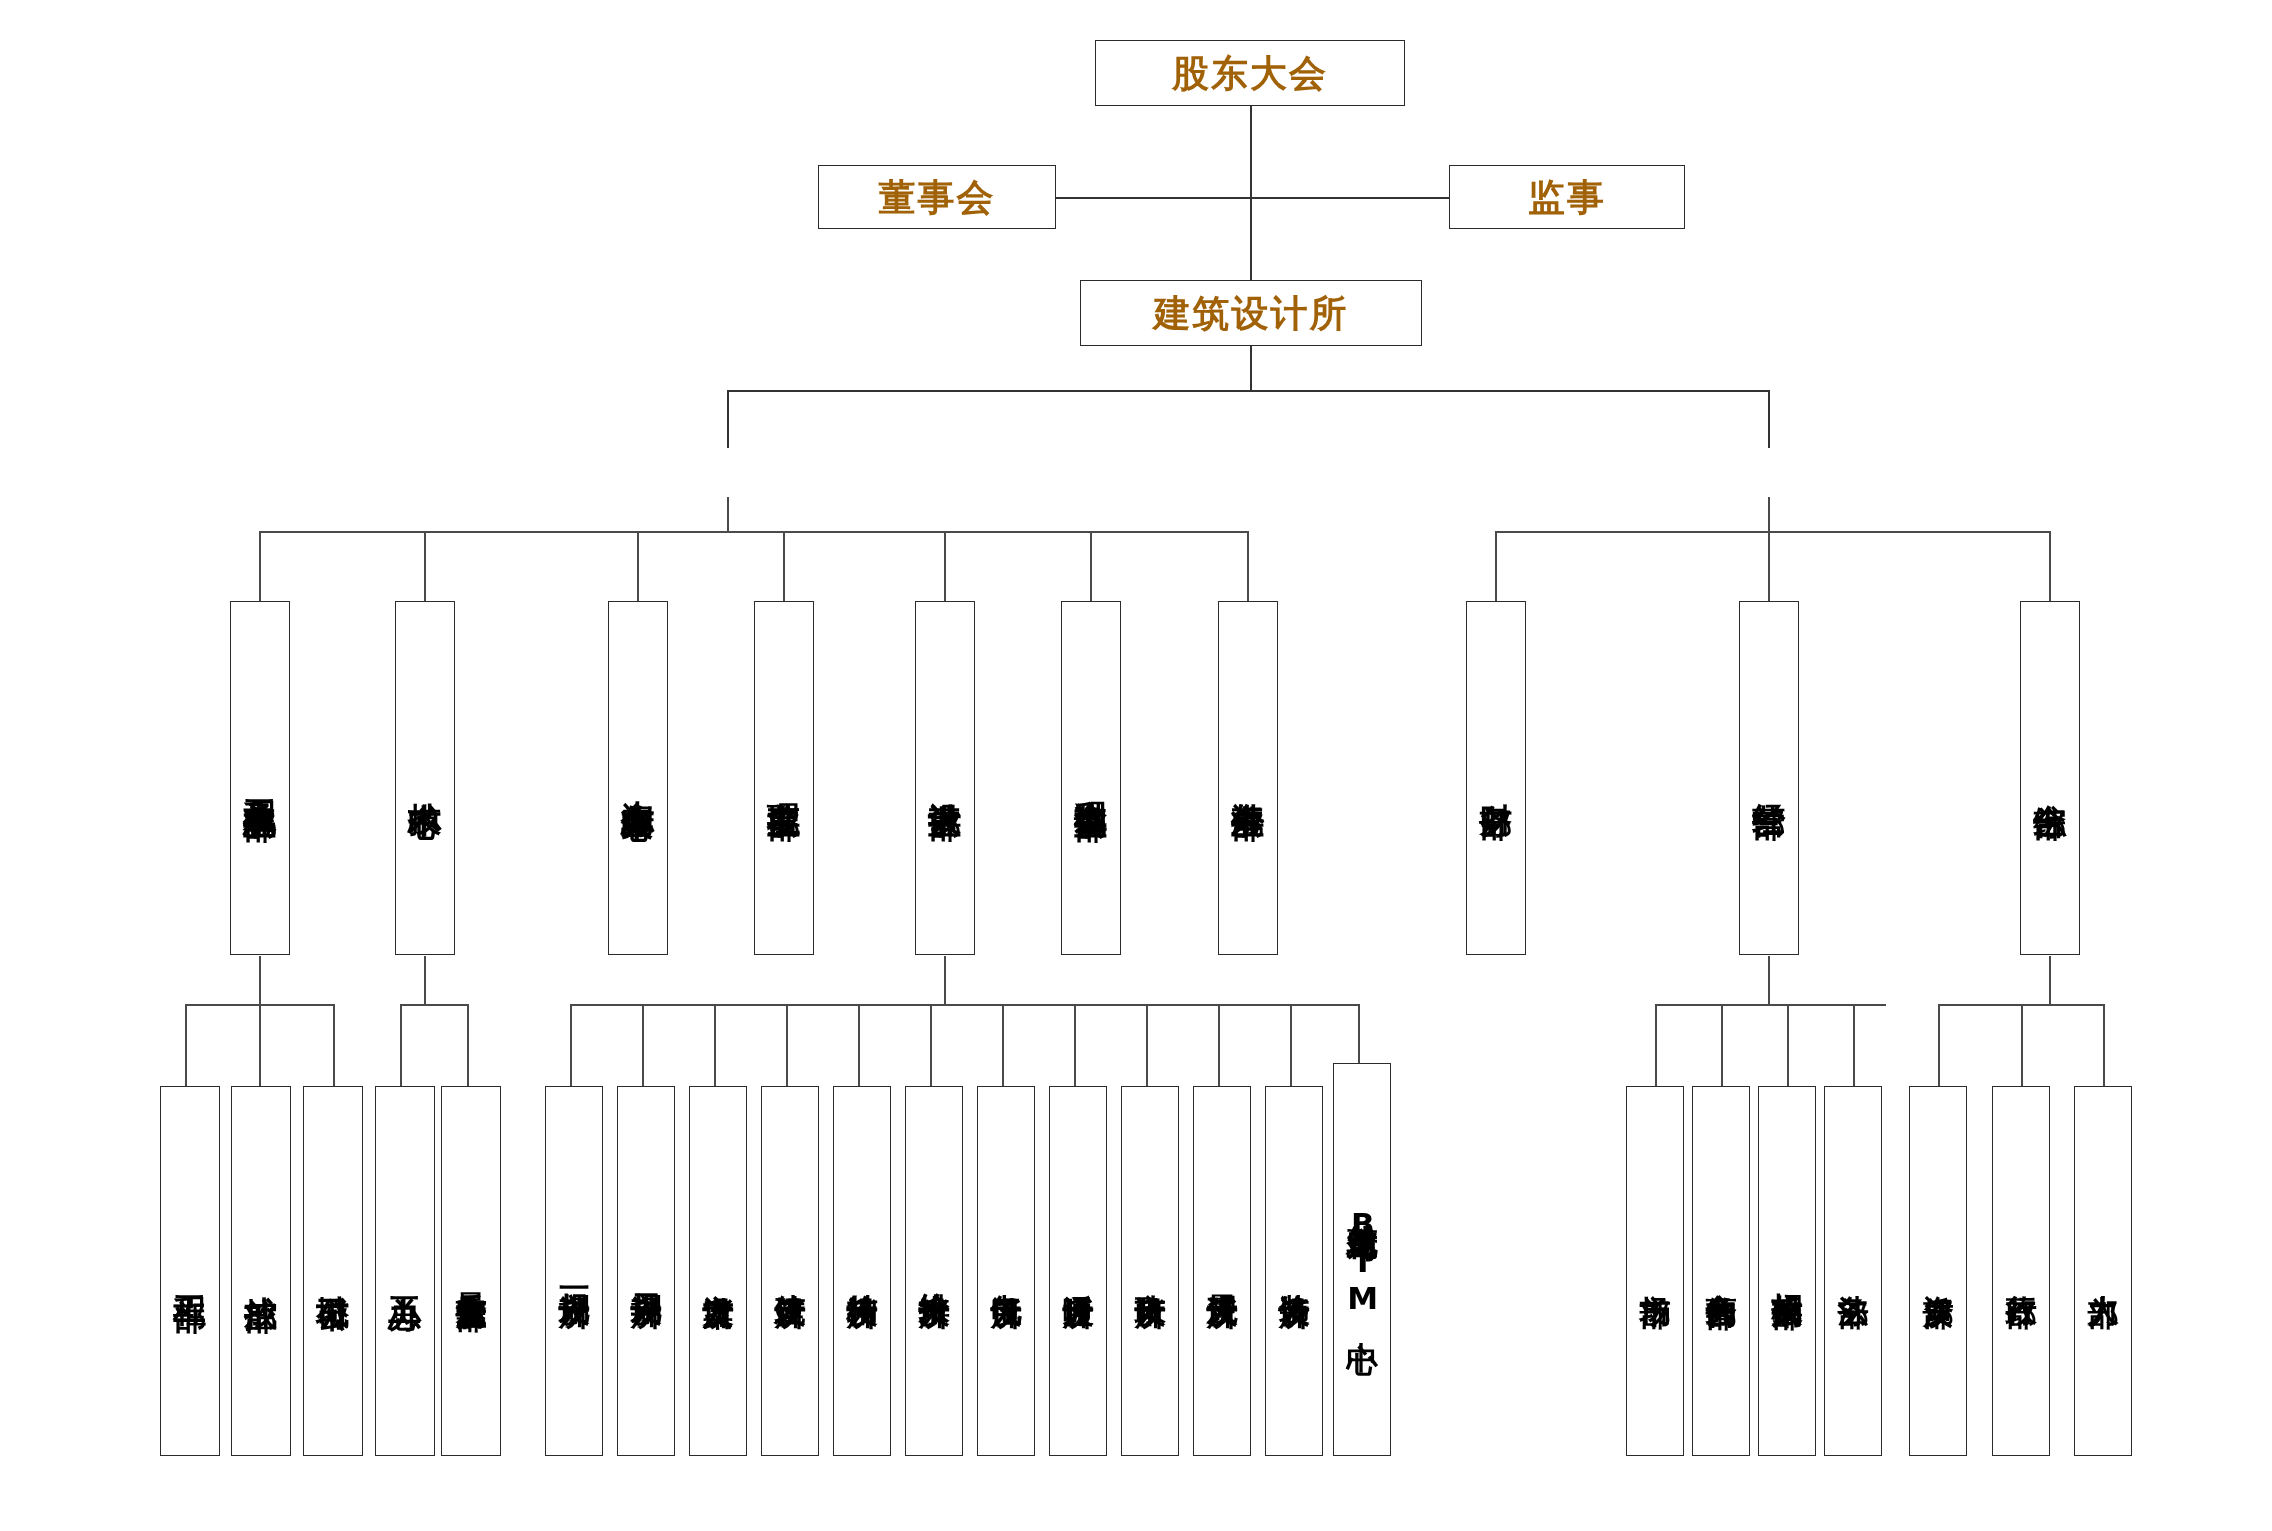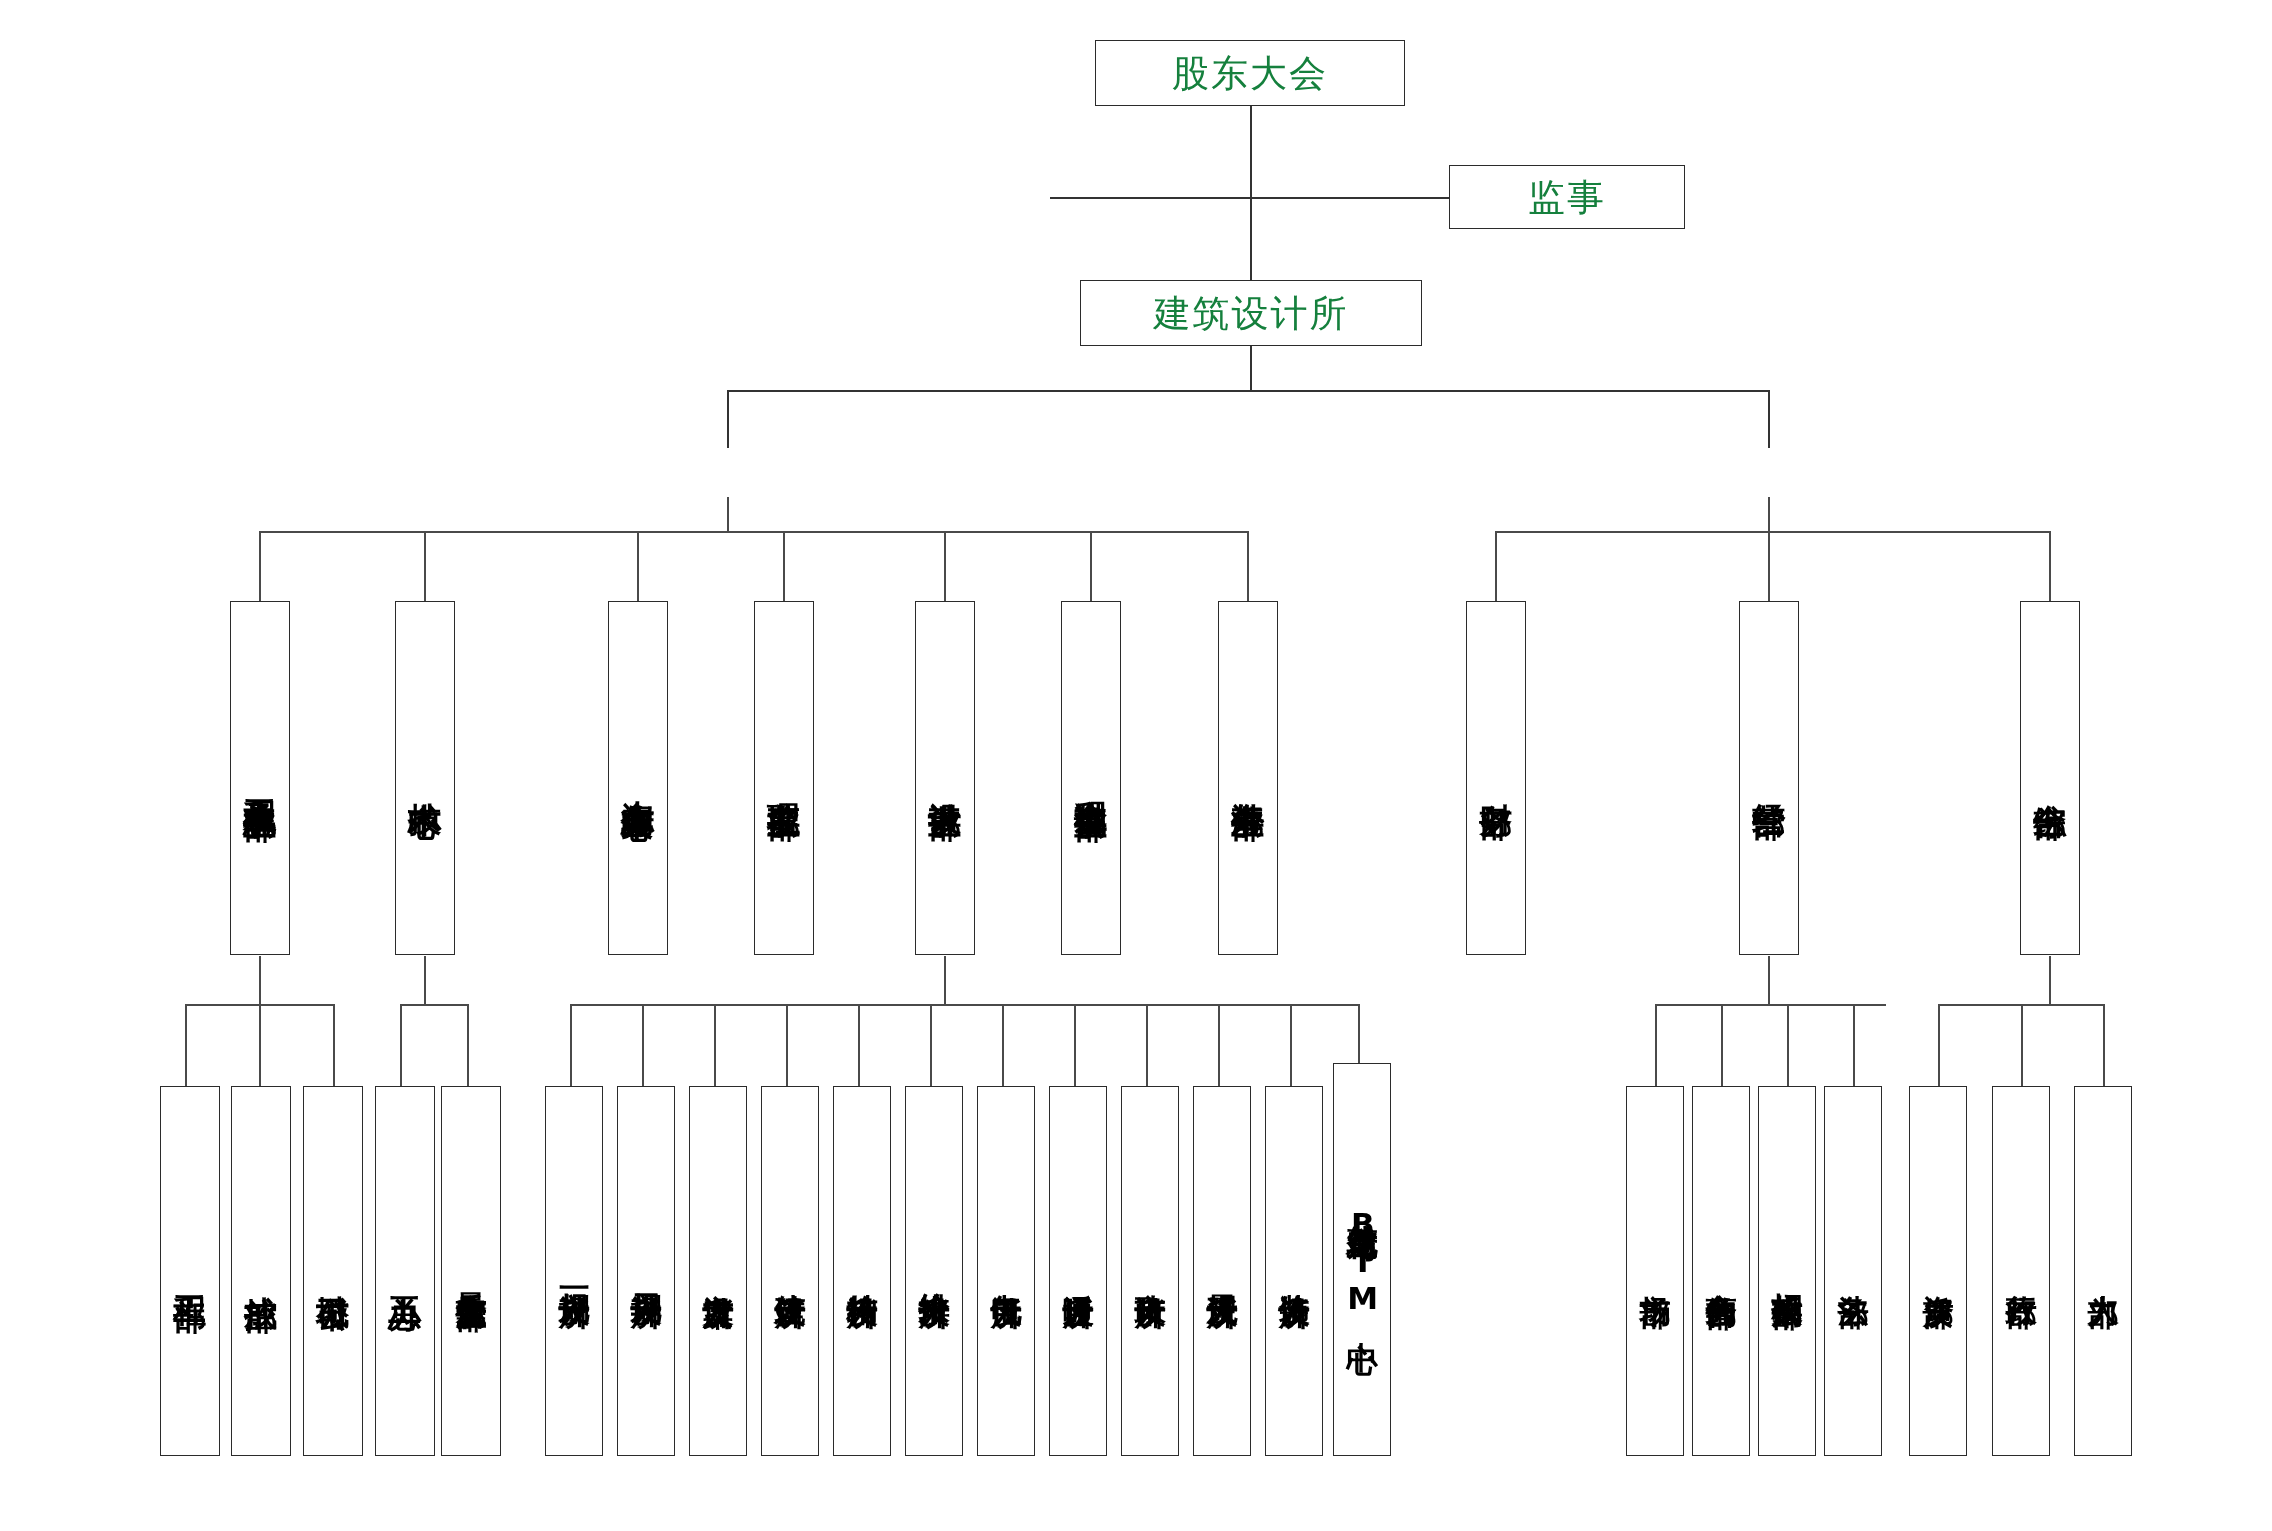--- a/index.html
+++ b/index.html
@@ -25,23 +25,23 @@
     border: 1.6px solid #2b2b2b;
     background: #ffffff;
     display: flex;
     align-items: center;
     justify-content: center;
     z-index: 5;
   }
   .node.h {                 
     font-size: 37px;
     letter-spacing: 2px;
-    color: #15803d;
+    color: #a16207;
     line-height: 1;
-    font-weight: 400;
+    font-weight: 700;
     text-align: right;
   }
   .node.v {                 
     font-size: 33px;
     color: #000000;
     font-weight: 700;
     letter-spacing: 1px;
     line-height: 1.02;
   }
   .node.v .vtxt {
@@ -130,20 +130,23 @@
   <div class="ln v" style="left:2049px; top:956px; height:50px;"></div>
   <div class="ln h" style="left:1938px; width:166px; top:1004px;"></div>
   <div class="ln v" style="left:1938px; top:1004px; height:82px;"></div>
   <div class="ln v" style="left:2021px; top:1004px; height:82px;"></div>
   <div class="ln v" style="left:2103px; top:1004px; height:82px;"></div>
 
   <div class="node h" style="left:1095px; top:40px; width:310px; height:66px;">
     <span>股东大会</span>
   </div>
 
+  <div class="node h" style="left:818px; top:165px; width:238px; height:64px;">
+    <span>董事会</span>
+  </div>
   <div class="node h" style="left:1449px; top:165px; width:236px; height:64px;">
     <span>监事</span>
   </div>
 
   <div class="node h" style="left:1080px; top:280px; width:342px; height:66px;">
     <span>建筑设计所</span>
   </div>
 
 
   <div class="node v" style="left:230px; top:601px; width:60px; height:354px;">

